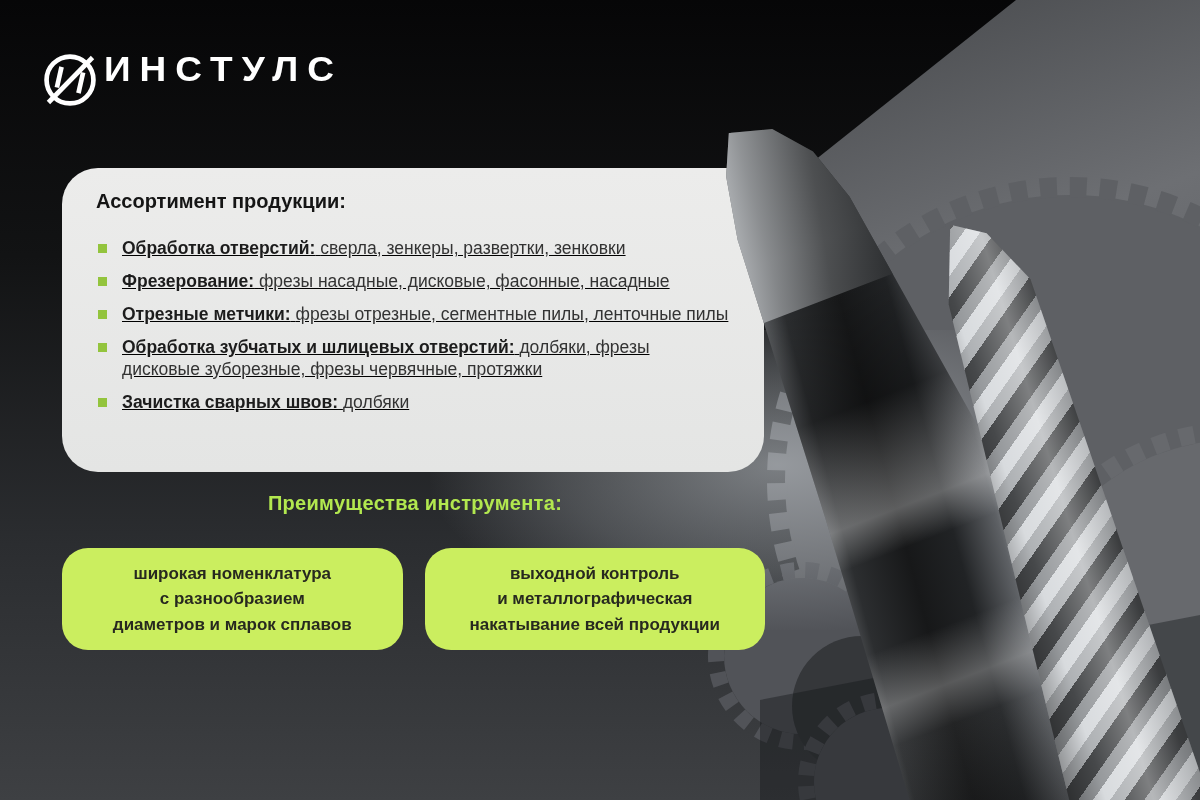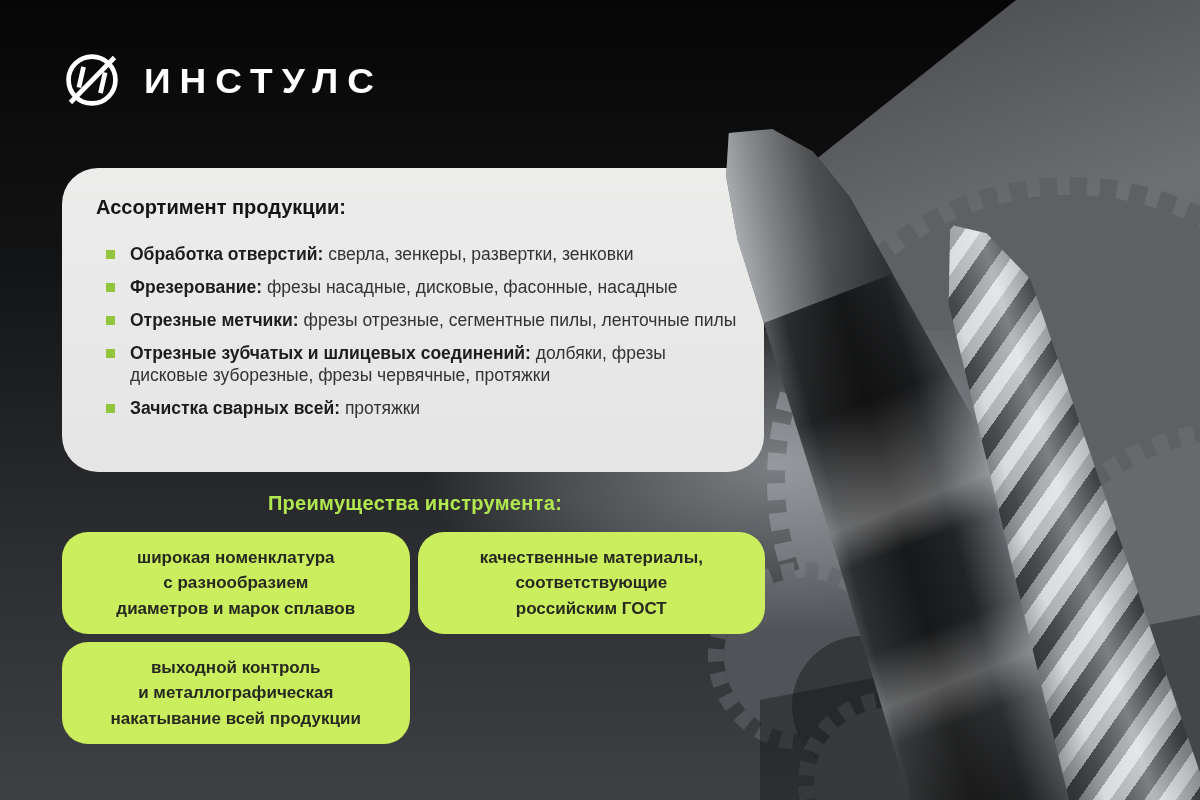--- a/index.html
+++ b/index.html
@@ -29,50 +29,50 @@
     opacity:.88;
   }
   .drill-side{
     left:877px;top:218px;width:190px;height:630px;transform:rotate(-17deg);
     clip-path:polygon(38% 0,55% 3%,70% 12%,80% 100%,8% 100%,25% 12%);
     background:
       linear-gradient(90deg,rgba(0,0,0,.5) 0%,rgba(0,0,0,0) 28%,rgba(255,255,255,.30) 52%,rgba(0,0,0,.15) 74%,rgba(0,0,0,.45) 100%),
       repeating-linear-gradient(-38deg,#d8dbde 0 14px,#96999c 14px 26px,#46484a 26px 42px,#aeb1b4 42px 54px);
   }
   
-  .logo{position:absolute;left:62px;top:50px;display:flex;align-items:center;gap:22px;z-index:6;}
+  .logo{position:absolute;left:40px;top:50px;display:flex;gap:4px;z-index:6;}
   .logo svg{display:block;}
   .logo-text{
     color:#fff;font-size:37px;font-weight:700;letter-spacing:9px;line-height:1;
     transform:scaleY(.96);
   }
   
   .assortment-card{
     position:absolute;left:62px;top:168px;width:702px;height:304px;z-index:2;
     background:linear-gradient(180deg,#ececeb 0%,#e4e5e4 100%);
-    border-radius:36px;box-sizing:border-box;padding:28px 34px 0 34px;
+    border-radius:36px;box-sizing:border-box;padding:22px 34px 0 34px;
   }
   .assortment-title{margin:0 0 24px 0;font-size:20px;font-weight:700;color:#151515;}
-  .assortment-list{list-style:none;margin:8px;padding:0;width:636px;}
+  .assortment-list{list-style:none;margin:0;padding:0;width:636px;text-decoration:underline;}
   .assortment-list li{
     position:relative;padding-left:26px;margin-bottom:11px;
     font-size:17.5px;line-height:22px;color:#333;
   }
   .bullet{
     position:absolute;left:2px;top:7px;width:9px;height:9px;background:#93c43d;
   }
   .item-label{font-weight:700;color:#1c1c1c;}
   
   .adv-title{
     position:absolute;left:30px;top:492px;width:770px;z-index:6;margin:0;
     text-align:center;font-size:20px;font-weight:800;color:#b2e84f;letter-spacing:.3px;
   }
   .adv-grid{
-    position:absolute;left:62px;top:532px;width:703px;z-index:6;
-    display:grid;grid-template-columns:1fr 1fr;column-gap:22px;row-gap:16px;gap:8px;
+    position:absolute;left:62px;top:548px;width:703px;z-index:6;
+    display:grid;grid-template-columns:1fr 1fr;column-gap:22px;row-gap:16px;
   }
   .adv-card{
     height:102px;border-radius:26px;background:#cbee5f;
     display:flex;align-items:center;justify-content:center;text-align:center;
     font-size:17px;font-weight:600;line-height:1.5;color:#27291f;
     white-space:pre-line;padding:0 14px;box-sizing:border-box;
   }
 </style>
 </head>
 <body>
@@ -133,37 +133,34 @@
         <span class="item-label">Фрезерование:</span>
         <span class="item-detail">фрезы насадные, дисковые, фасонные, насадные</span>
       </li>
       <li>
         <span class="bullet"></span>
         <span class="item-label">Отрезные метчики:</span>
         <span class="item-detail">фрезы отрезные, сегментные пилы, ленточные пилы</span>
       </li>
       <li>
         <span class="bullet"></span>
-        <span class="item-label">Отрезные зубчатых и шлицевых соединений:</span>
+        <span class="item-label">Обработка зубчатых и шлицевых отверстий:</span>
         <span class="item-detail">долбяки, фрезы дисковые зуборезные, фрезы червячные, протяжки</span>
       </li>
       <li>
         <span class="bullet"></span>
-        <span class="item-label">Зачистка сварных всей:</span>
-        <span class="item-detail">протяжки</span>
+        <span class="item-label">Зачистка сварных швов:</span>
+        <span class="item-detail">долбяки</span>
       </li>
     </ul>
   </section>
 
   <h2 class="adv-title">Преимущества инструмента:</h2>
   <div class="adv-grid">
     <div class="adv-card">широкая номенклатура
 с разнообразием
 диаметров и марок сплавов</div>
-    <div class="adv-card">качественные материалы,
-соответствующие
-российским ГОСТ</div>
     <div class="adv-card">выходной контроль
 и металлографическая
 накатывание всей продукции</div>
   </div>
 
 </div>
 
 </body></html>

